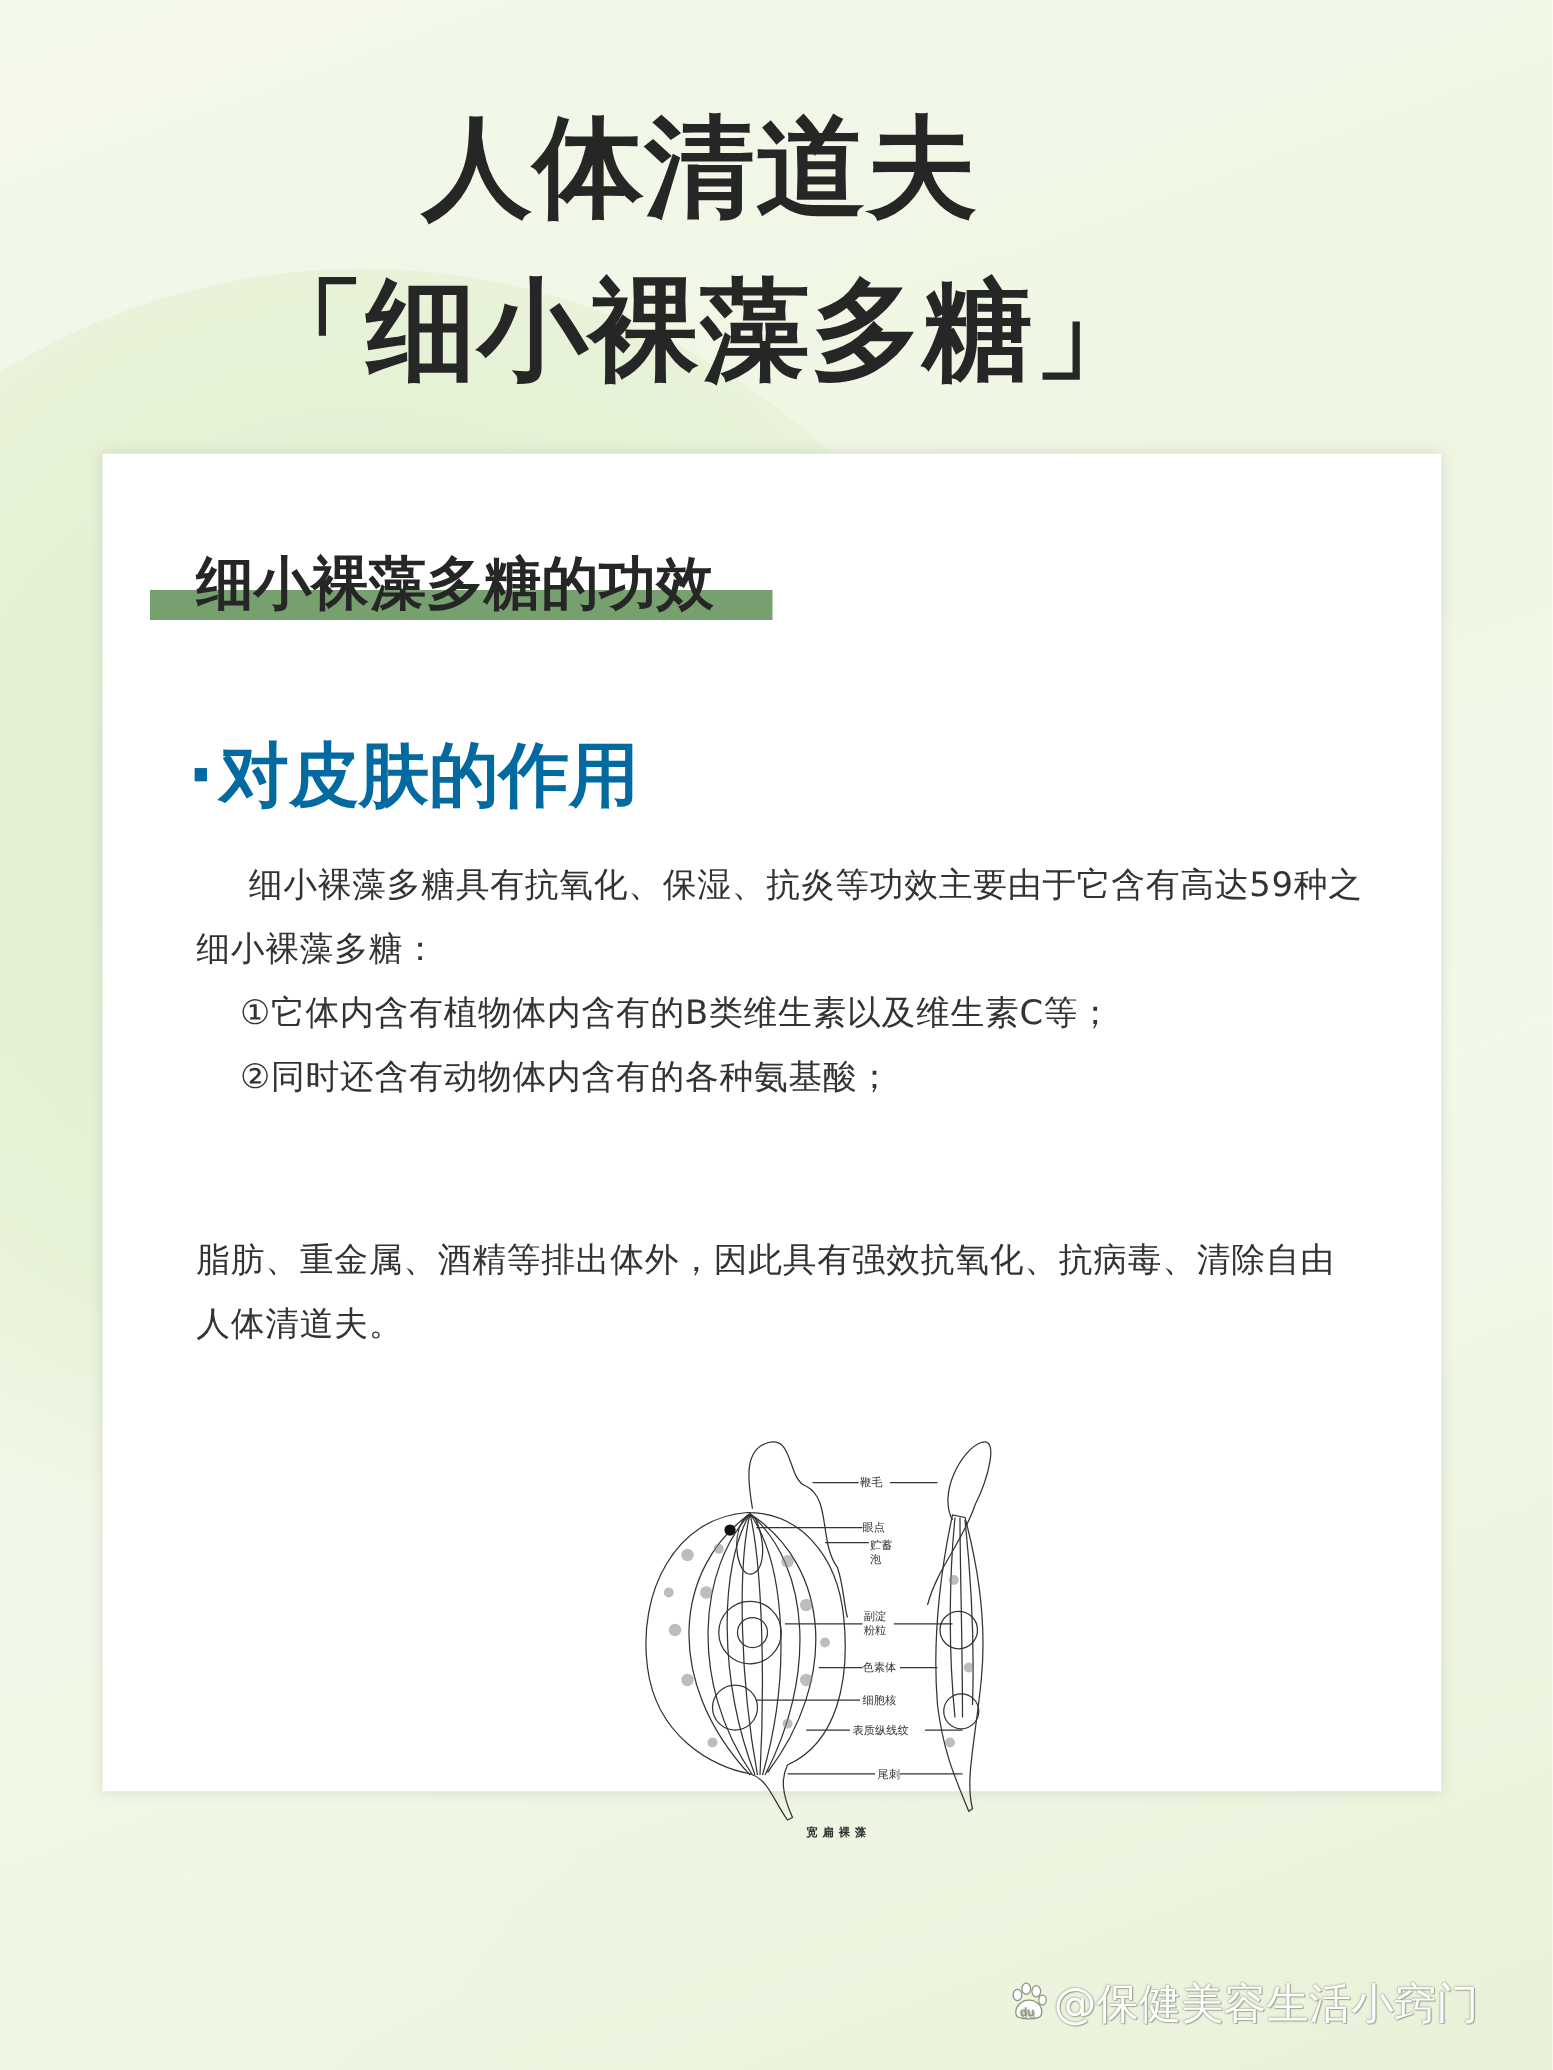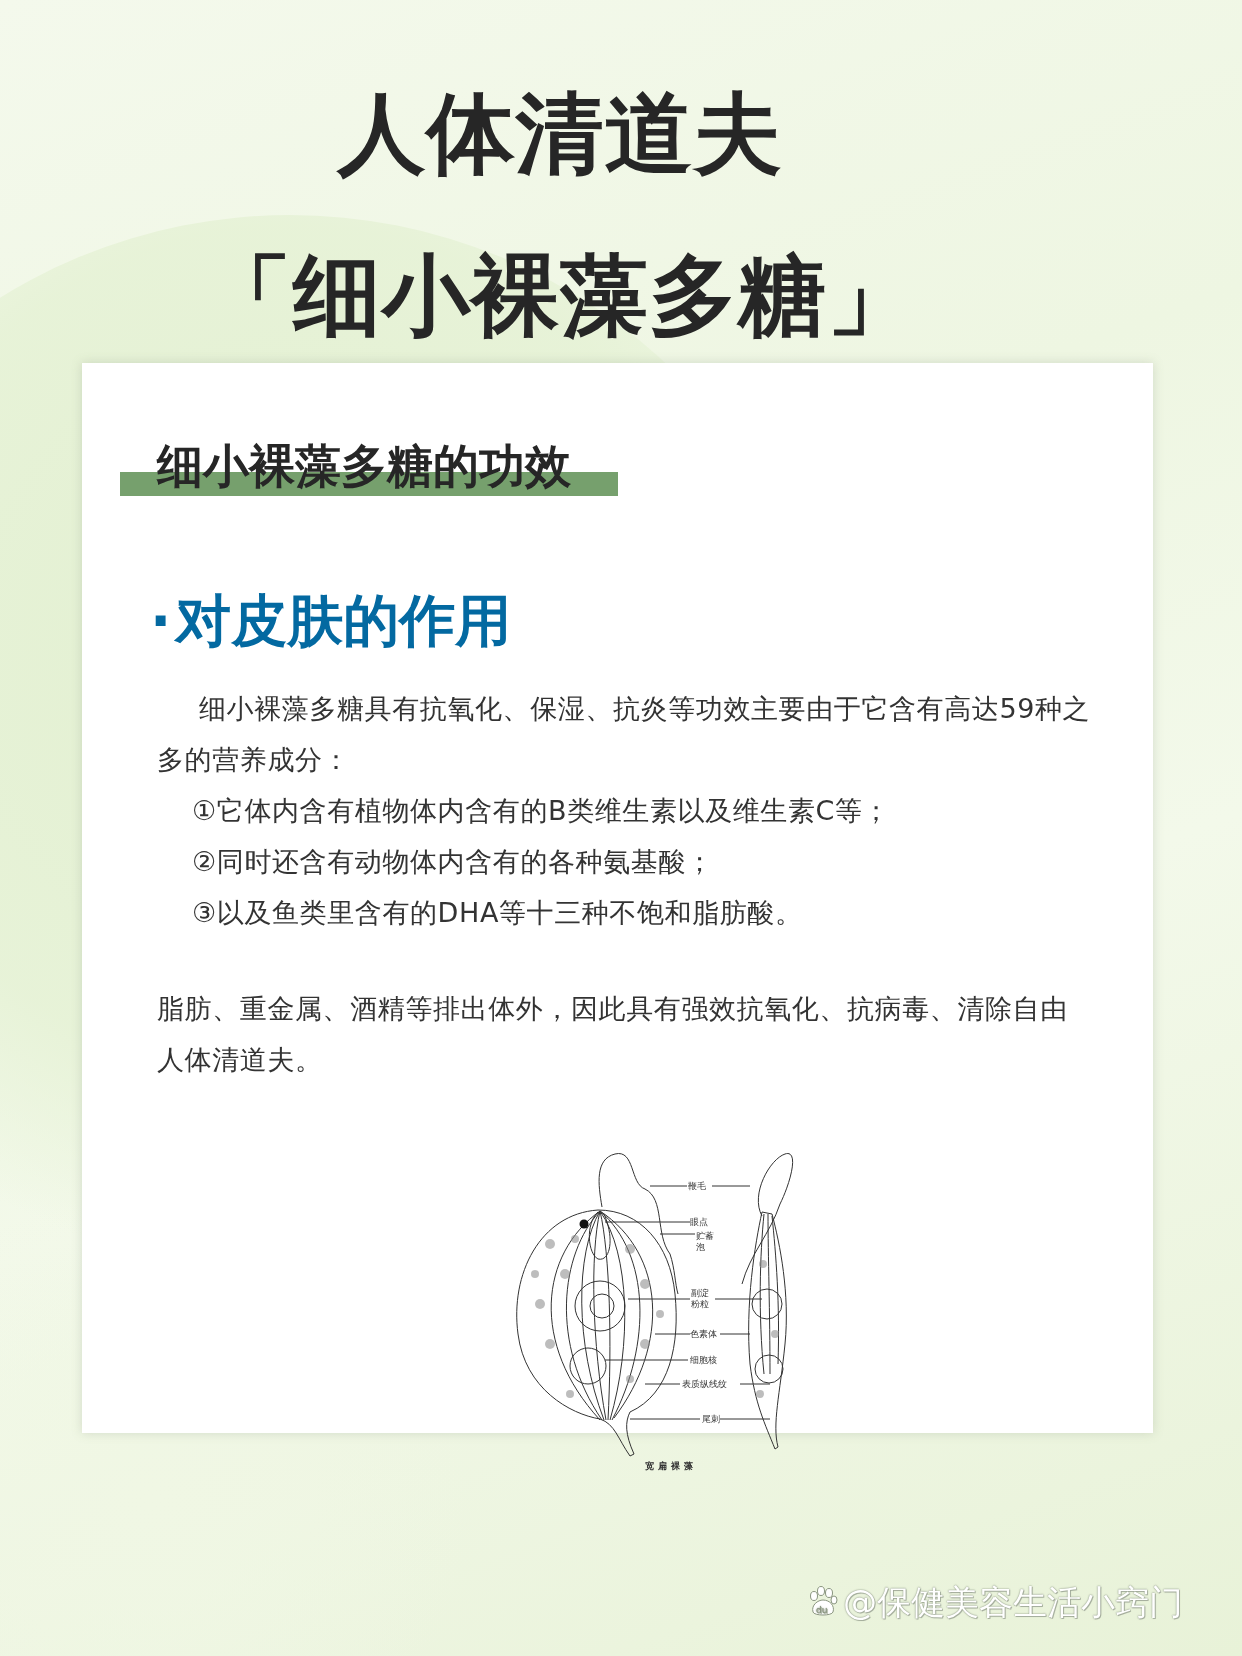--- a/index.html
+++ b/index.html
@@ -19,21 +19,21 @@
     position: absolute; left: -200px; top: 1200px; width: 700px; height: 600px;
     border-radius: 50%;
     background: radial-gradient(circle, #f0f7e4 0%, rgba(240,247,228,0) 70%);
   }
   .title {
     position: absolute; left: 0; width: 1120px; text-align: center;
     font-weight: bold; font-size: 88px; line-height: 1; color: #262626;
     letter-spacing: 1px;
   }
   .title.l1 { top: 90px; }
-  .title.l2 { top: 220px; margin-top: 32px; }
+  .title.l2 { top: 220px; }
   .card {
     position: absolute; left: 82px; top: 363px; width: 1071px; height: 1070px;
     background: #ffffff;
     box-shadow: 0 0 10px rgba(120,130,110,0.25);
     text-decoration: underline;
   }
   .heading-bar {
     position: absolute; left: 38px; top: 109px; width: 498px; height: 24px;
     background: #76a06d;
   }
@@ -79,24 +79,23 @@
 <div class="card">
   <div class="heading-bar"></div>
   <div class="heading">细小裸藻多糖的功效</div>
 
   <div class="sub">
     <span class="dot">·</span><span>对皮肤的作用</span>
   </div>
 
   <div class="para p1">
     <span class="line indent">细小裸藻多糖具有抗氧化、保湿、抗炎等功效主要由于它含有高达59种之</span>
-    <span class="line">多的营养成分：</span>
+    <span class="line">细小裸藻多糖：</span>
     <span class="line item">①它体内含有植物体内含有的B类维生素以及维生素C等；</span>
     <span class="line item">②同时还含有动物体内含有的各种氨基酸；</span>
-    <span class="line item">③以及鱼类里含有的DHA等十三种不饱和脂肪酸。</span>
   </div>
 
   <div class="para p2">
     <span class="line">脂肪、重金属、酒精等排出体外，因此具有强效抗氧化、抗病毒、清除自由</span>
     <span class="line">人体清道夫。</span>
   </div>
 
   <div class="diagram">
     <svg width="410" height="330" viewBox="0 0 410 330">
       <g fill="none" stroke="#333" stroke-width="1">

